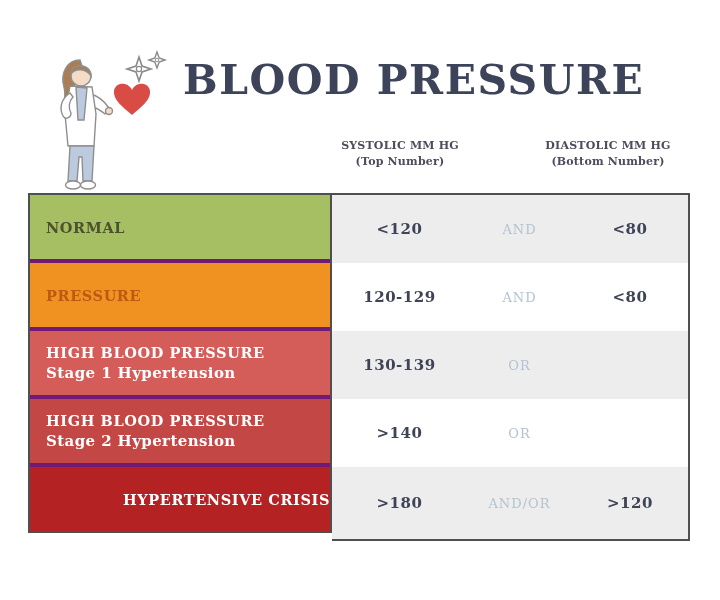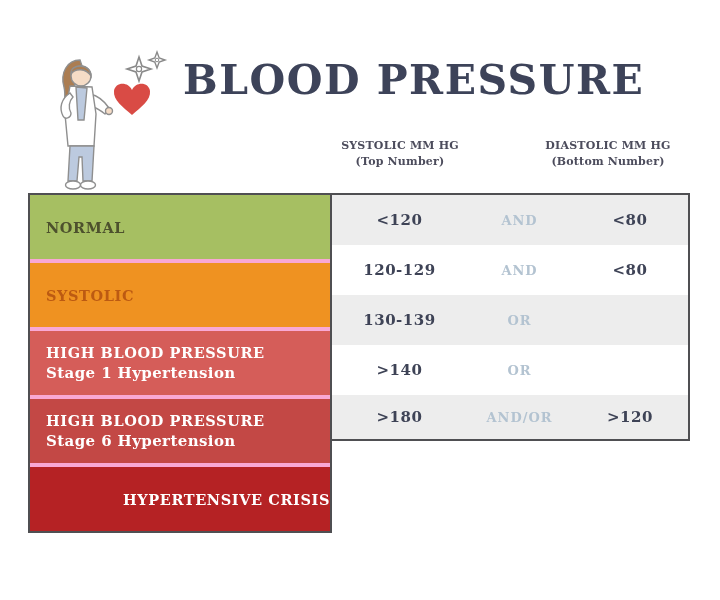--- a/index.html
+++ b/index.html
@@ -22,21 +22,21 @@
     position:absolute;top:138px;width:150px;text-align:center;
     font-size:11px;font-weight:bold;color:#4c4c5c;line-height:1.45;
     letter-spacing:0.2px;
   }
   .col-header.systolic{left:325px;}
   .col-header.diastolic{left:533px;}
 
   
   .cat-col{
     position:absolute;left:28px;top:193px;width:304px;box-sizing:border-box;
-    border:2px solid #4f4f52;background:#f9a8d4;
+    border:2px solid #4f4f52;background:#701a75;
   }
   .cat-row{
     height:64px;margin-bottom:4px;display:flex;flex-direction:column;
     justify-content:center;padding-left:16px;box-sizing:border-box;
   }
   .cat-row:last-child{margin-bottom:0;align-items:flex-end;}
   .cat-label{font-size:14.5px;font-weight:bold;letter-spacing:0.6px;}
   .cat-sub{font-size:15px;font-weight:bold;letter-spacing:0.4px;margin-top:3px;}
   .cat-0{background:#a6bf62;} .cat-0 .cat-label{color:#4d512d;}
   .cat-1{background:#ef9221;} .cat-1 .cat-label{color:#bc5a12;}
@@ -44,27 +44,27 @@
   .cat-3{background:#c34845;} .cat-3 .cat-label,.cat-3 .cat-sub{color:#ffffff;}
   .cat-4{background:#b52224;} .cat-4 .cat-label,.cat-4 .cat-sub{color:#ffffff;}
   .cat-4 .cat-sub{text-decoration:underline;}
 
   
   .val-panel{
     position:absolute;left:332px;top:193px;width:358px;box-sizing:border-box;
     border-top:2px solid #4f4f52;border-right:2px solid #4f4f52;border-bottom:2px solid #4f4f52;
   }
   .val-row{
-    height:50px;display:grid;grid-template-columns:135px 105px 116px;
+    height:68px;display:grid;grid-template-columns:135px 105px 116px;
     align-items:center;background:#ffffff;
   }
   .val-row:nth-child(odd){background:#ededed;}
-  .val-row:last-child{height:44px;}
+  .val-row:last-child{height:72px;}
   .val-cell{text-align:center;font-size:15px;font-weight:bold;color:#3e4356;letter-spacing:0.5px;}
-  .val-conn{text-align:center;font-size:13px;font-weight:bold;color:#b3c3d1;letter-spacing:1px;}
+  .val-conn{text-align:center;font-size:13px;font-weight:normal;color:#b3c3d1;letter-spacing:1px;}
 
   
   .illus{position:absolute;left:28px;top:34px;width:150px;height:160px;}
 </style>
 </head>
 <body>
 
 <div class="canvas">
 
   <svg class="illus" viewBox="0 0 150 160">
@@ -113,29 +113,29 @@
   <div class="col-header diastolic">
     <div>DIASTOLIC MM HG</div>
     <div>(Bottom Number)</div>
   </div>
 
   <div class="cat-col">
     <div class="cat-row cat-0">
       <div class="cat-label">NORMAL</div>
     </div>
     <div class="cat-row cat-1">
-      <div class="cat-label">SYSTOLIC</div>
+      <div class="cat-label">PRESSURE</div>
     </div>
     <div class="cat-row cat-2">
       <div class="cat-label">HIGH BLOOD PRESSURE</div>
       <div class="cat-sub">Stage 1 Hypertension</div>
     </div>
     <div class="cat-row cat-3">
       <div class="cat-label">HIGH BLOOD PRESSURE</div>
-      <div class="cat-sub">Stage 6 Hypertension</div>
+      <div class="cat-sub">Stage 2 Hypertension</div>
     </div>
     <div class="cat-row cat-4">
       <div class="cat-label">HYPERTENSIVE CRISIS</div>
     </div>
   </div>
 
   <div class="val-panel">
     <div class="val-row">
       <div class="val-cell">&lt;120</div>
       <div class="val-conn">AND</div>

